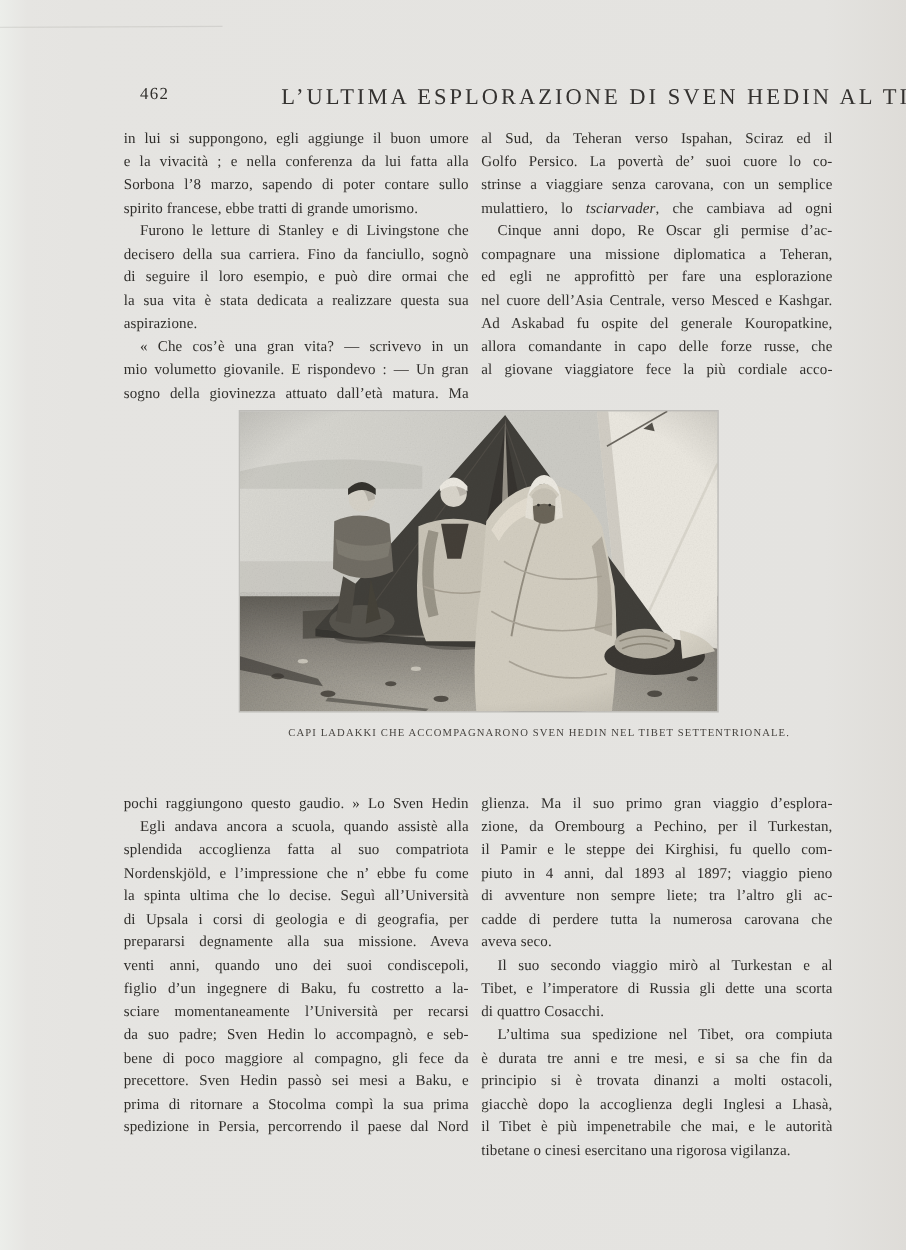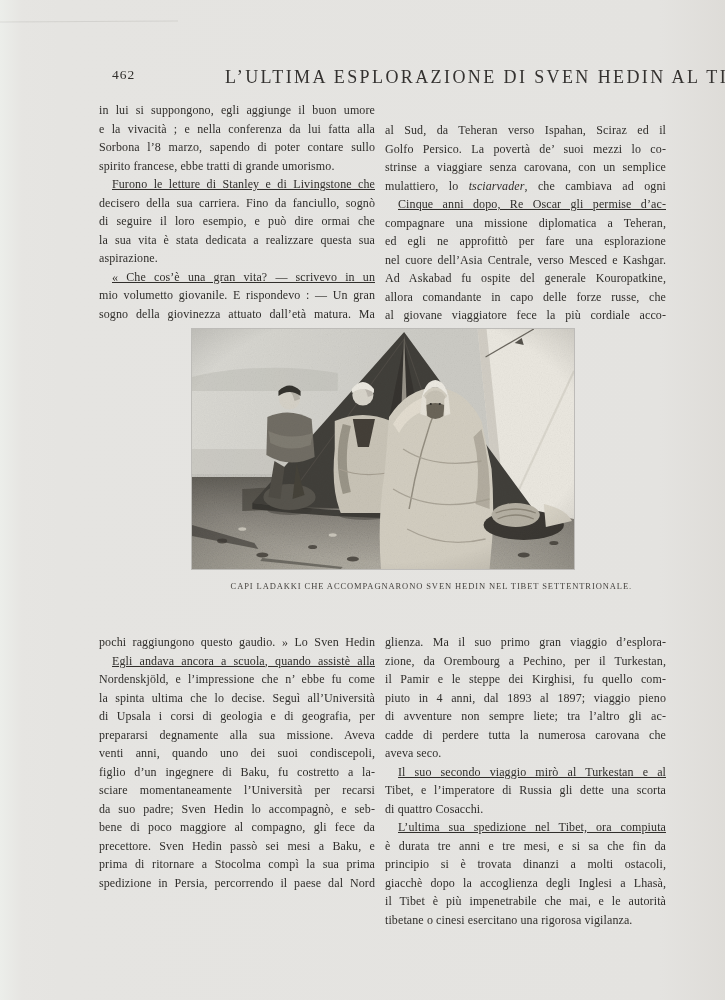--- a/index.html
+++ b/index.html
@@ -11,27 +11,27 @@
     font-family:"Liberation Serif","DejaVu Serif",serif;
     color:var(--ink,#302e2b);
   }
   .page-edge-line { position:absolute; left:0; top:21px; width:178px; height:1px;
     background:rgba(60,58,52,.10); transform:rotate(-.3deg); }
   .page-number { position:absolute; left:112px; top:67px; font-size:13.5px; letter-spacing:1px; }
   .running-title { position:absolute; left:225px; top:67px; width:376px; text-align:center;
     font-size:18px; letter-spacing:2.4px; white-space:nowrap; color:#343230; }
   .col { position:absolute; font-size:12px; }
   .col-tl { left:99px;  top:101px; width:276px; }
-  .col-tr { left:385px; top:101px; width:281px;margin-top:20px; }
+  .col-tr { left:385px; top:101px; width:281px; }
   .col-bl { left:99px;  top:633px; width:276px; }
   .col-br { left:385px; top:633px; width:281px; }
   .line { height:18.5px; line-height:18.5px; text-align:justify; text-align-last:justify;
     white-space:nowrap; letter-spacing:.1px; }
   .line.endpara { text-align-last:left; }
-  .line.indent { text-indent:13px;text-decoration:underline; }
+  .line.indent { text-indent:13px; }
   .figure { position:absolute; left:192px; top:329px; width:382px; height:240px; }
   .figure svg { display:block; width:382px; height:240px; outline:1px solid rgba(50,46,40,.22); }
   .caption { position:absolute; left:132px; top:581px; width:500px; text-align:right;
     font-size:8.5px; letter-spacing:.9px; color:#46433f; white-space:nowrap; }
 </style>
 </head>
 <body>
 
 <div class="page">
 
@@ -49,21 +49,21 @@
       <div class="line">decisero della sua carriera. Fino da fanciullo, sognò</div>
       <div class="line">di seguire il loro esempio, e può dire ormai che</div>
       <div class="line">la sua vita è stata dedicata a realizzare questa sua</div>
       <div class="line endpara">aspirazione.</div>
       <div class="line indent">« Che cos’è una gran vita? — scrivevo in un</div>
       <div class="line">mio volumetto giovanile. E rispondevo : — Un gran</div>
       <div class="line">sogno della giovinezza attuato dall’età matura. Ma</div>
     </div>
   <div class="col col-tr">
       <div class="line">al Sud, da Teheran verso Ispahan, Sciraz ed il</div>
-      <div class="line">Golfo Persico. La povertà de’ suoi mezzi lo co-</div>
+      <div class="line">Golfo Persico. La povertà de’ suoi cuore lo co-</div>
       <div class="line">strinse a viaggiare senza carovana, con un semplice</div>
       <div class="line">mulattiero, lo <i>tsciarvader</i>, che cambiava ad ogni</div>
       <div class="line indent">Cinque anni dopo, Re Oscar gli permise d’ac-</div>
       <div class="line">compagnare una missione diplomatica a Teheran,</div>
       <div class="line">ed egli ne approfittò per fare una esplorazione</div>
       <div class="line">nel cuore dell’Asia Centrale, verso Mesced e Kashgar.</div>
       <div class="line">Ad Askabad fu ospite del generale Kouropatkine,</div>
       <div class="line">allora comandante in capo delle forze russe, che</div>
       <div class="line">al giovane viaggiatore fece la più cordiale acco-</div>
     </div>
@@ -185,20 +185,21 @@
       <rect x="0" y="0" width="380" height="240" filter="url(#grain)" opacity="0.12" style="mix-blend-mode:multiply"></rect>
       <rect x="0" y="0" width="380" height="240" fill="url(#vig)"></rect>
     </svg>
   </div>
 
   <div class="caption">CAPI LADAKKI CHE ACCOMPAGNARONO SVEN HEDIN NEL TIBET SETTENTRIONALE.</div>
 
   <div class="col col-bl">
       <div class="line">pochi raggiungono questo gaudio. » Lo Sven Hedin</div>
       <div class="line indent">Egli andava ancora a scuola, quando assistè alla</div>
+      <div class="line">splendida accoglienza fatta al suo compatriota</div>
       <div class="line">Nordenskjöld, e l’impressione che n’ ebbe fu come</div>
       <div class="line">la spinta ultima che lo decise. Seguì all’Università</div>
       <div class="line">di Upsala i corsi di geologia e di geografia, per</div>
       <div class="line">prepararsi degnamente alla sua missione. Aveva</div>
       <div class="line">venti anni, quando uno dei suoi condiscepoli,</div>
       <div class="line">figlio d’un ingegnere di Baku, fu costretto a la-</div>
       <div class="line">sciare momentaneamente l’Università per recarsi</div>
       <div class="line">da suo padre; Sven Hedin lo accompagnò, e seb-</div>
       <div class="line">bene di poco maggiore al compagno, gli fece da</div>
       <div class="line">precettore. Sven Hedin passò sei mesi a Baku, e</div>

